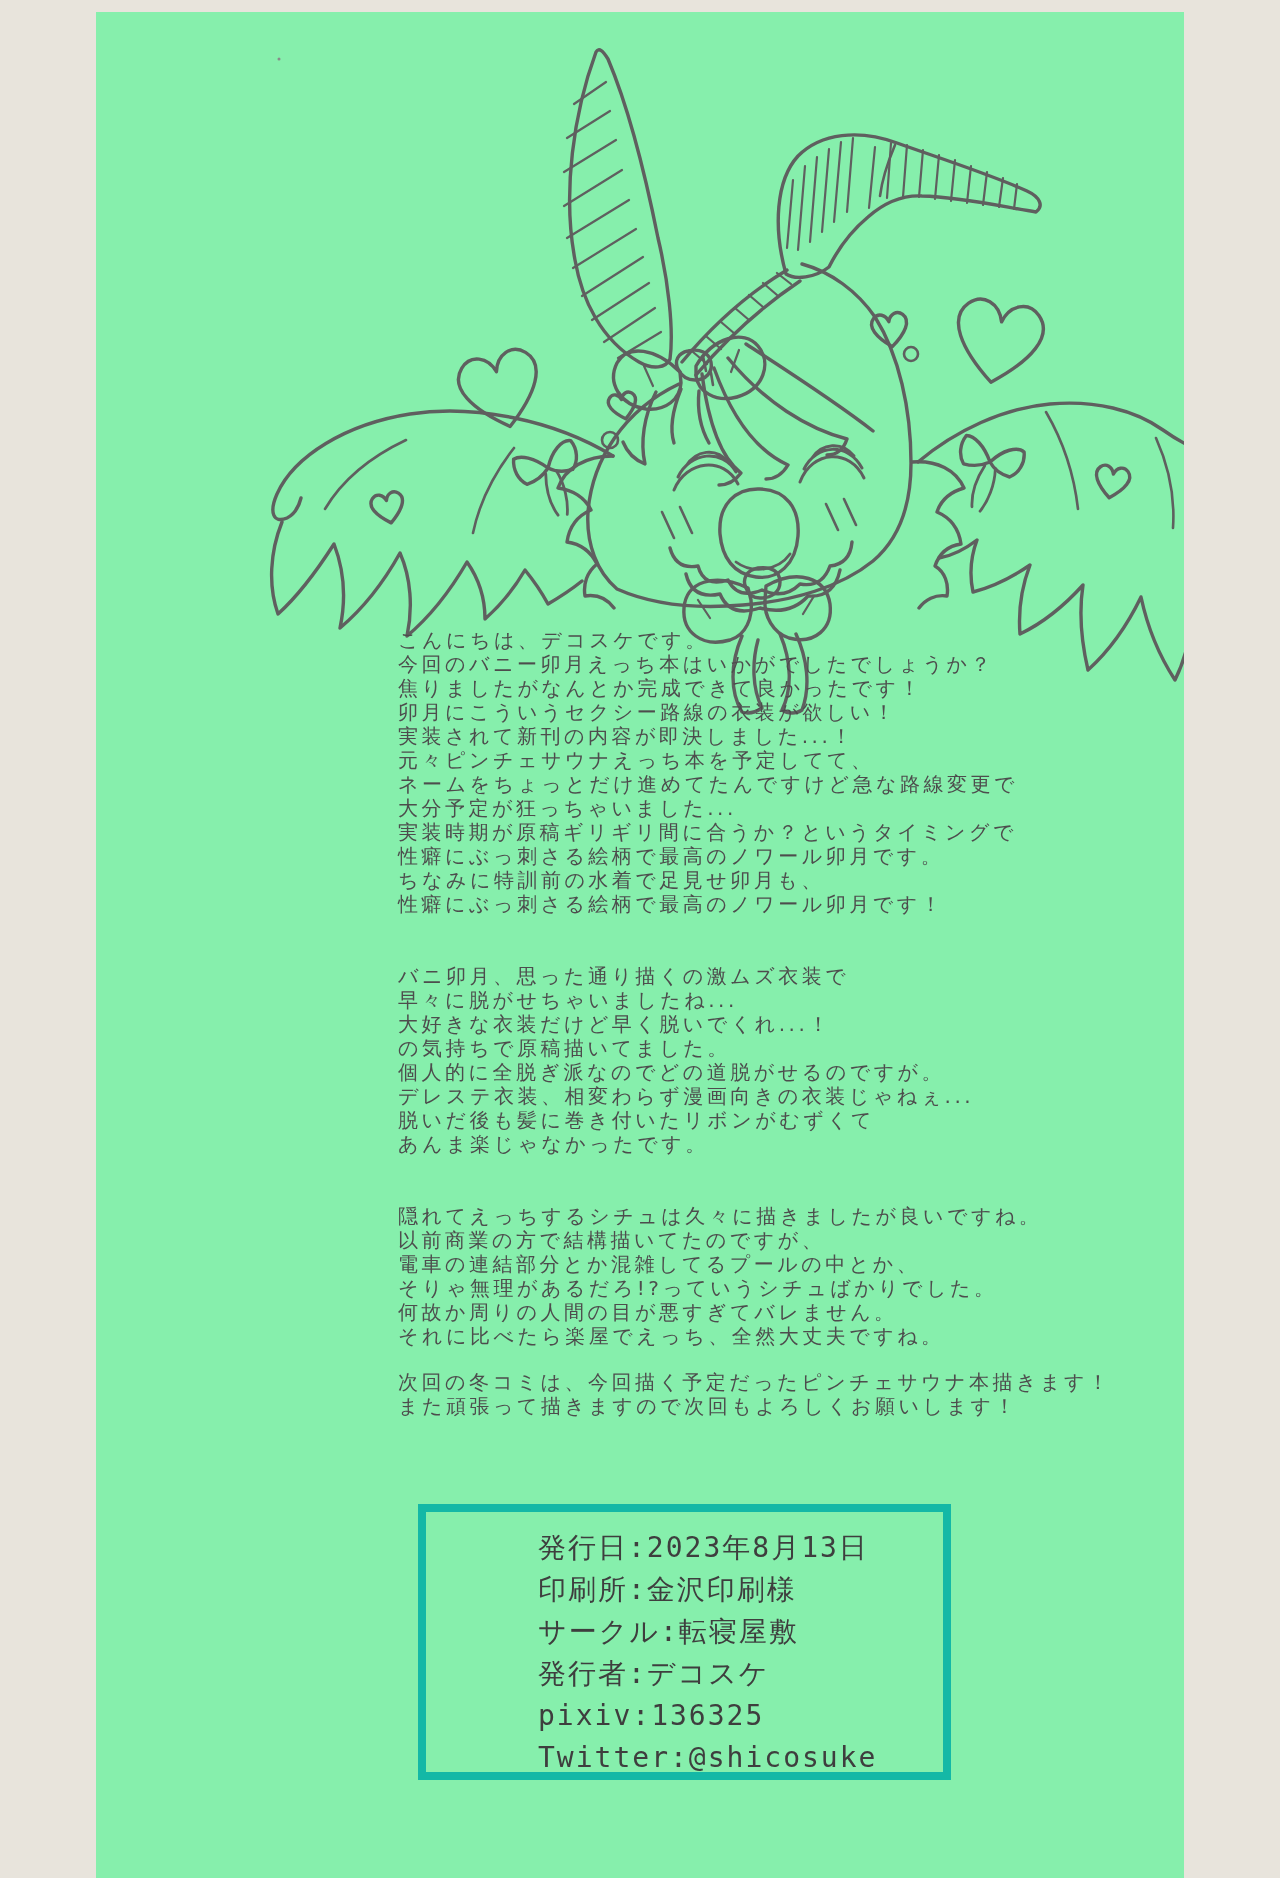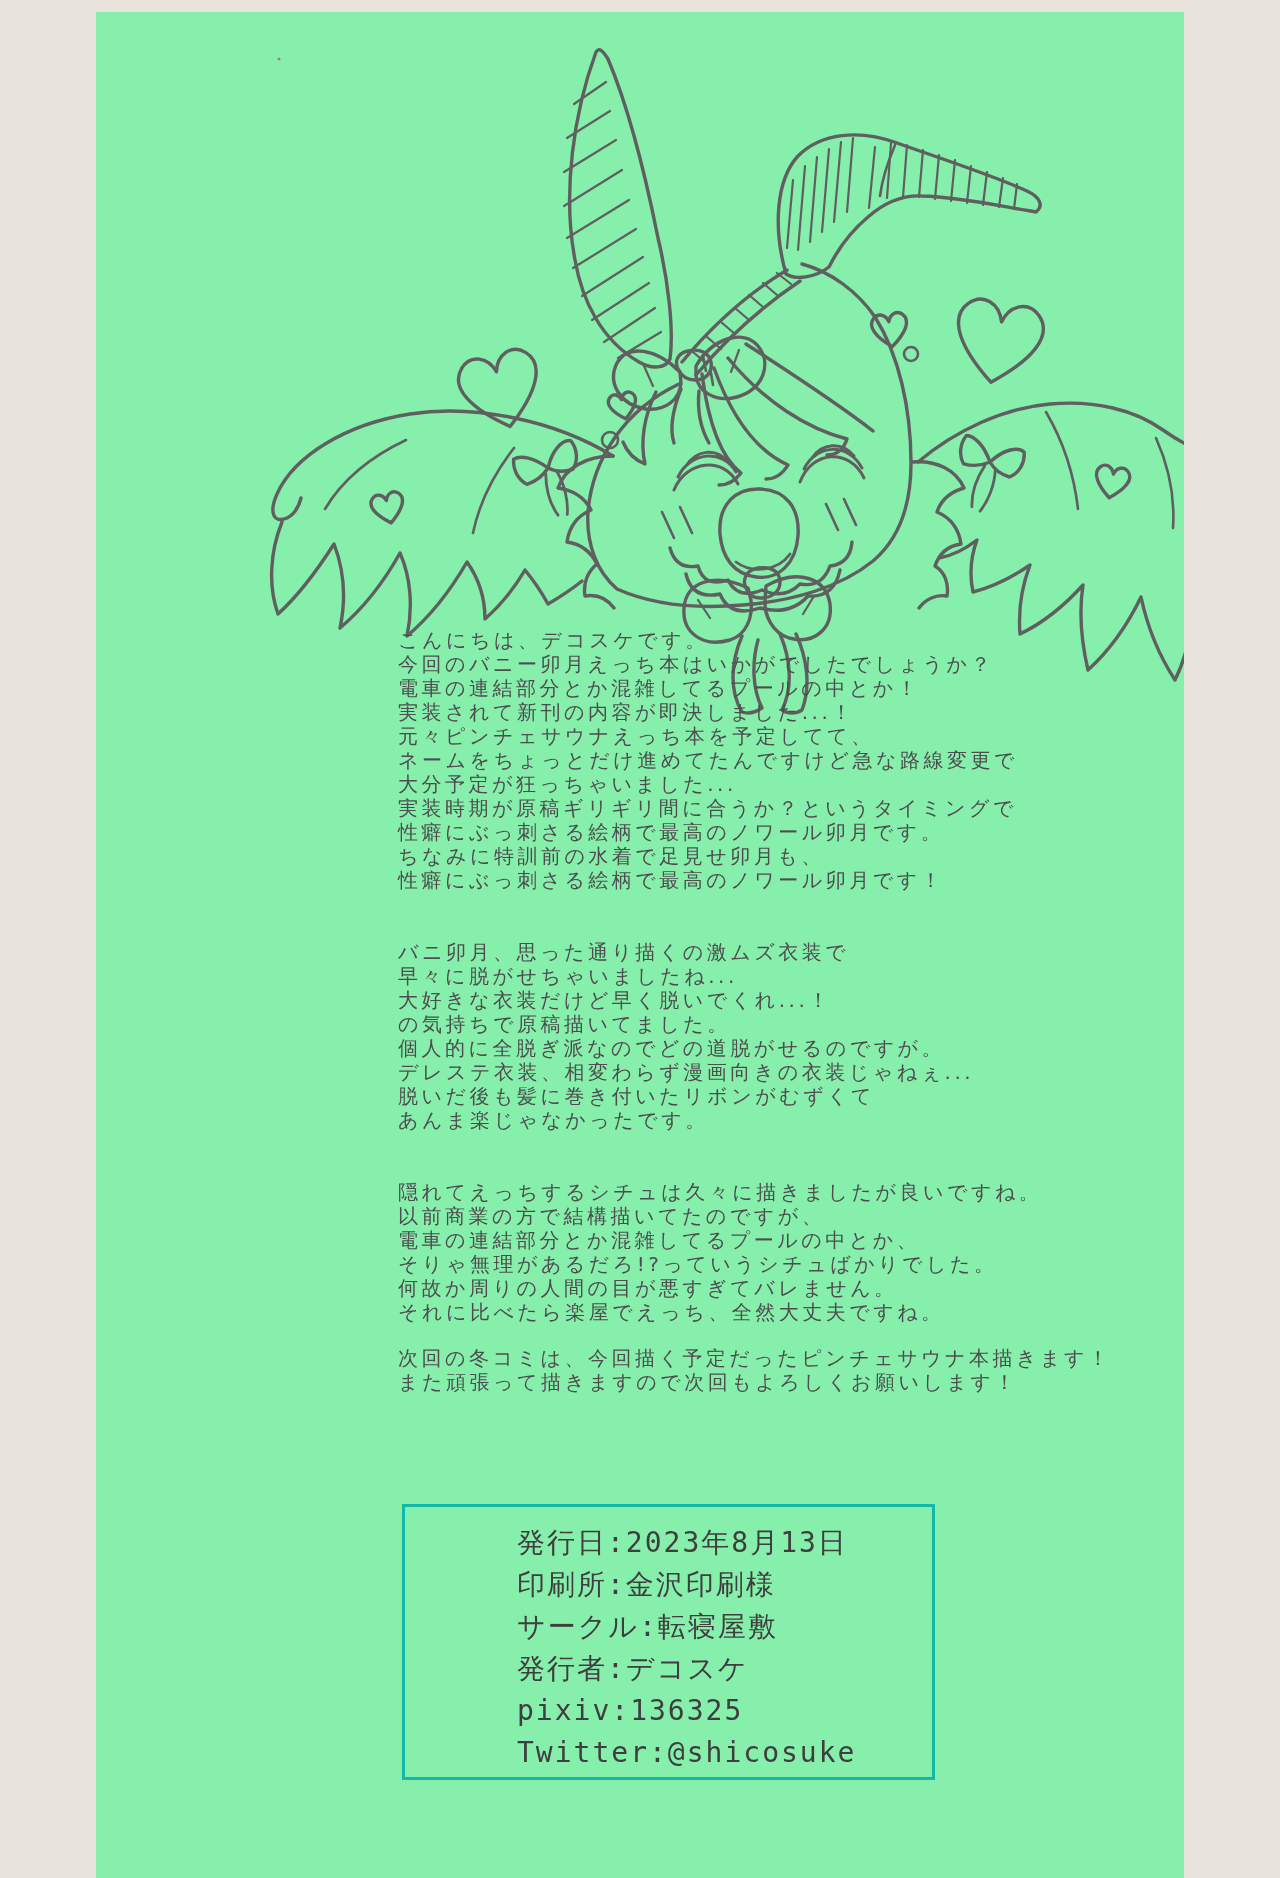--- a/index.html
+++ b/index.html
@@ -16,23 +16,23 @@
     position:absolute;left:302px;top:616px;width:860px;
     color:#4d4d4d;
     font-size:20px;line-height:24px;letter-spacing:3.5px;
     white-space:nowrap;
   }
   .para{margin:0 0 48px 0;}
   .para.gap1{margin-bottom:24px;}
   .para.last{margin-bottom:0;font-family:Liberation Mono, monospace;}
   .ln{height:24px;}
   .colophon{
-    position:absolute;left:306px;top:1492px;
+    position:absolute;left:322px;top:1492px;
     width:533px;height:276px;box-sizing:border-box;
-    border:3px solid #14b8a6;
+    border:8px solid #14b8a6;
     padding:15px 0 12px 112px;
     color:#3e3e3e;
     font-size:28px;line-height:42px;letter-spacing:2px;
     font-family:"DejaVu Sans Mono","DejaVu Sans",monospace;
     white-space:nowrap;
   }
   .cln{height:42px;}
 </style>
 </head>
 <body>
@@ -155,21 +155,22 @@
       </g>
 
       <circle cx="183" cy="47" r="1.5" fill="#8a8a8a" stroke="none"></circle>
     </g>
   </svg>
 
   <div class="afterword">
     <div class="para">
       <div class="ln">こんにちは、デコスケです。</div>
       <div class="ln">今回のバニー卯月えっち本はいかがでしたでしょうか？</div>
-      <div class="ln">電車の連結部分とか混雑してるプールの中とか！</div>
+      <div class="ln">焦りましたがなんとか完成できて良かったです！</div>
+      <div class="ln">卯月にこういうセクシー路線の衣装が欲しい！</div>
       <div class="ln">実装されて新刊の内容が即決しました...！</div>
       <div class="ln">元々ピンチェサウナえっち本を予定してて、</div>
       <div class="ln">ネームをちょっとだけ進めてたんですけど急な路線変更で</div>
       <div class="ln">大分予定が狂っちゃいました...</div>
       <div class="ln">実装時期が原稿ギリギリ間に合うか？というタイミングで</div>
       <div class="ln">性癖にぶっ刺さる絵柄で最高のノワール卯月です。</div>
       <div class="ln">ちなみに特訓前の水着で足見せ卯月も、</div>
       <div class="ln">性癖にぶっ刺さる絵柄で最高のノワール卯月です！</div>
     </div>
     <div class="para">

